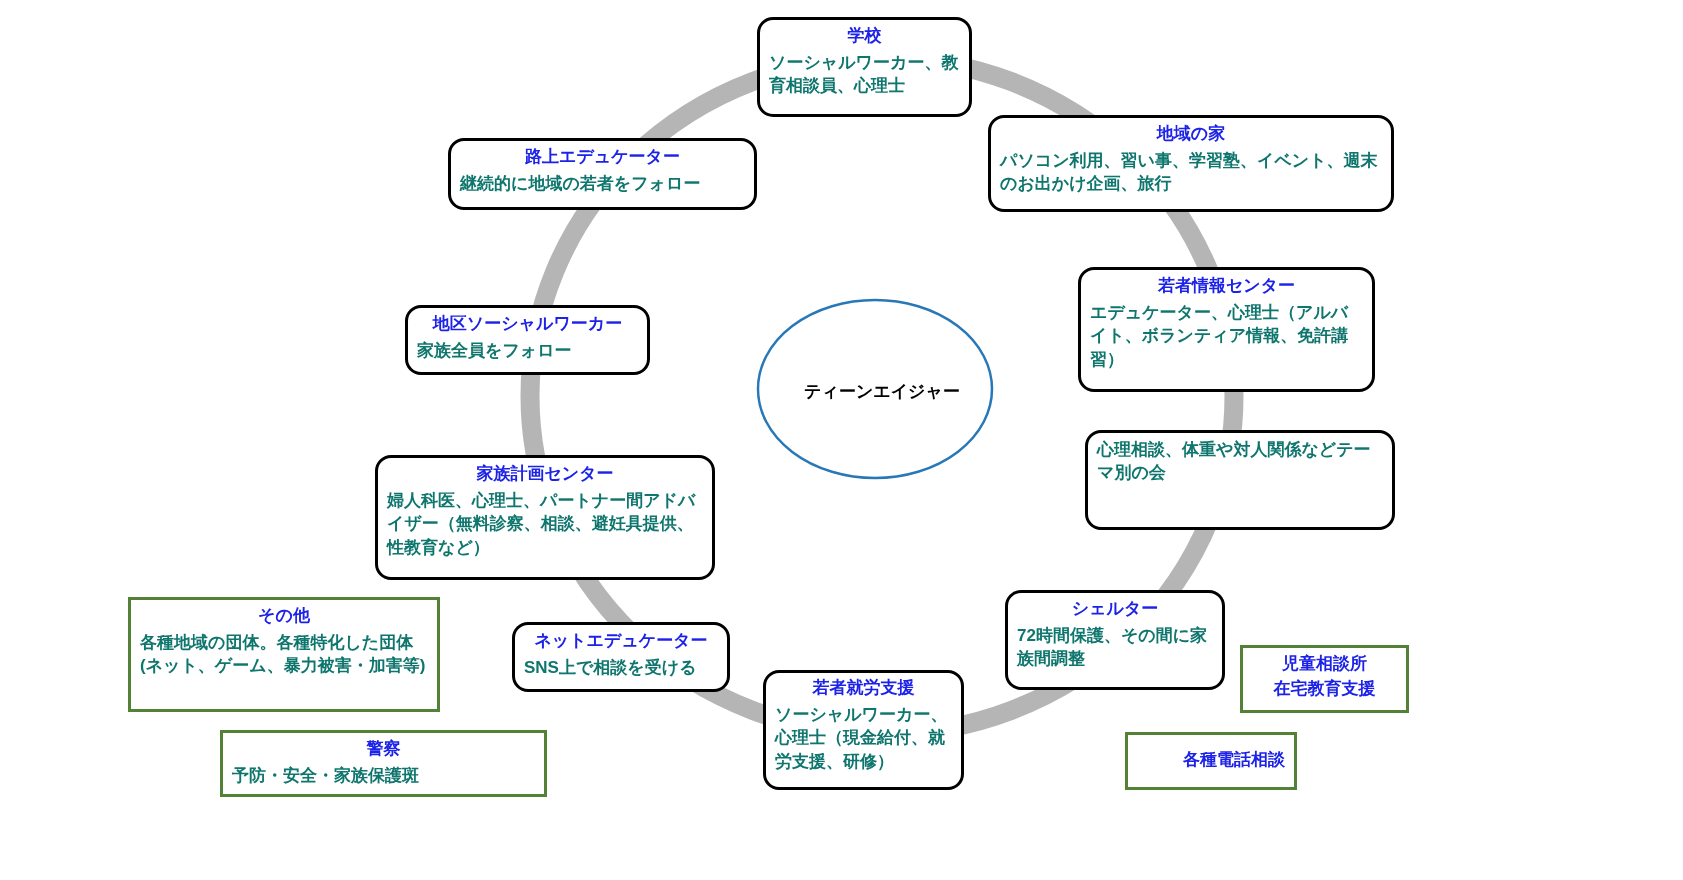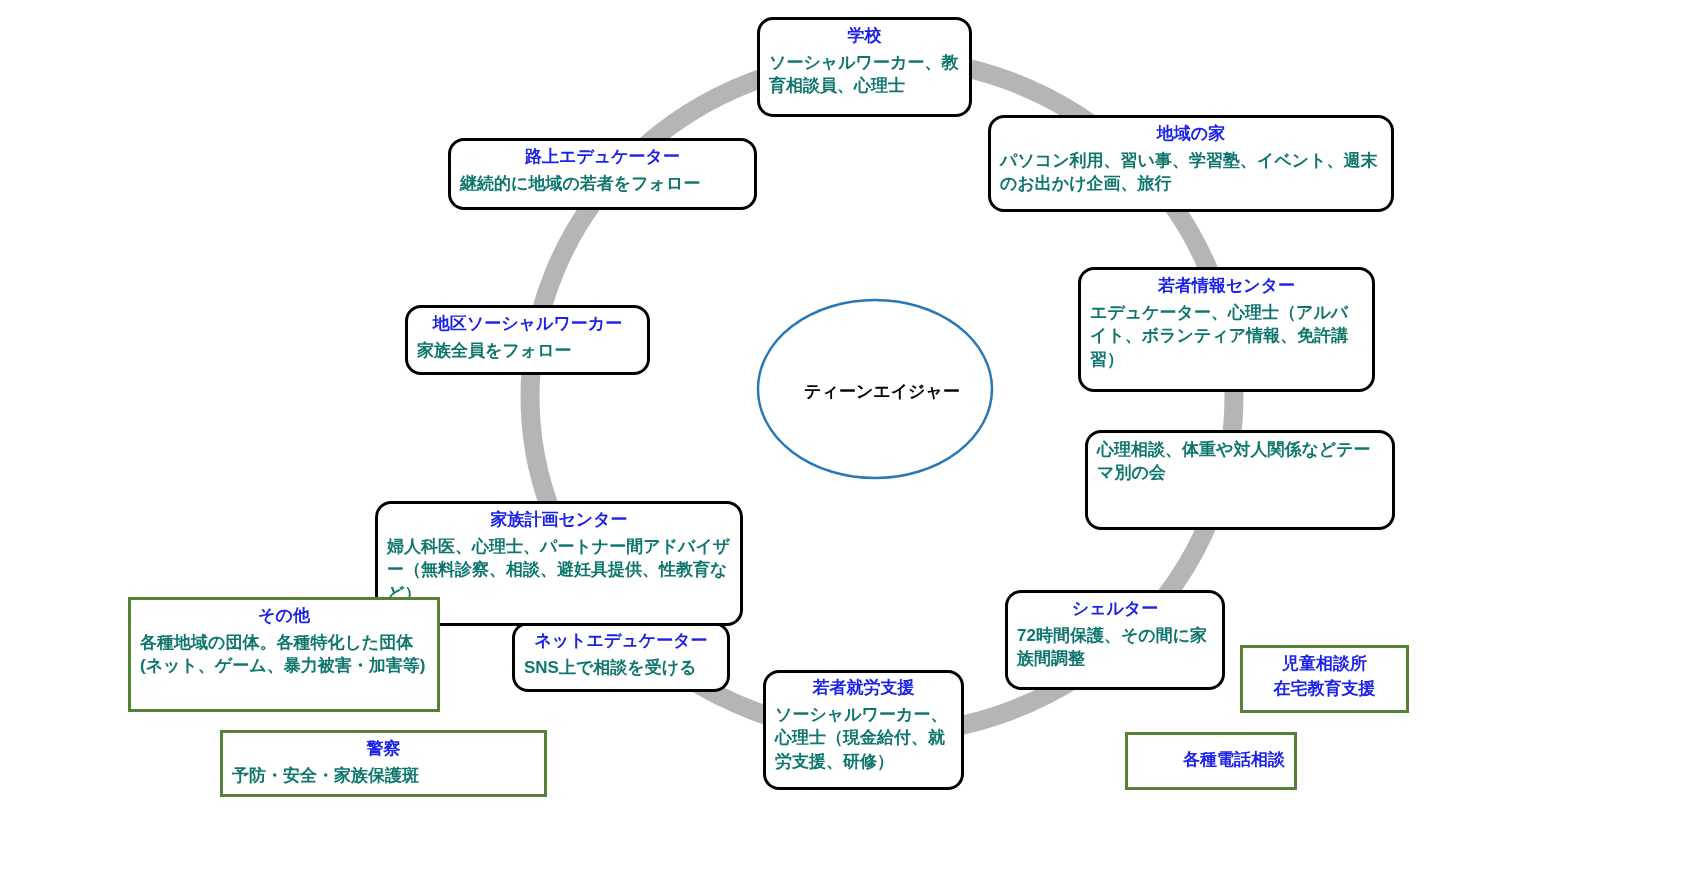--- a/index.html
+++ b/index.html
@@ -92,21 +92,21 @@
   <div class="node" style="left:763px; top:670px; width:201px; min-height:120px;font-family:Liberation Mono, monospace;">
     <div class="node-title">若者就労支援</div>
     <div class="node-body">ソーシャルワーカー、心理士（現金給付、就労支援、研修）</div>
   </div>
 
   <div class="node" style="left:512px; top:622px; width:218px; min-height:70px;">
     <div class="node-title">ネットエデュケーター</div>
     <div class="node-body">SNS上で相談を受ける</div>
   </div>
 
-  <div class="node" style="left:375px; top:455px; width:368px; min-height:125px;margin-top:46px;">
+  <div class="node" style="left:375px; top:455px; width:340px; min-height:125px;">
     <div class="node-title">家族計画センター</div>
     <div class="node-body">婦人科医、心理士、パートナー間アドバイザー（無料診察、相談、避妊具提供、性教育など）</div>
   </div>
 
   <div class="node" style="left:405px; top:305px; width:245px; min-height:70px;">
     <div class="node-title">地区ソーシャルワーカー</div>
     <div class="node-body">家族全員をフォロー</div>
   </div>
 
   <div class="node" style="left:448px; top:138px; width:309px; min-height:72px;">

